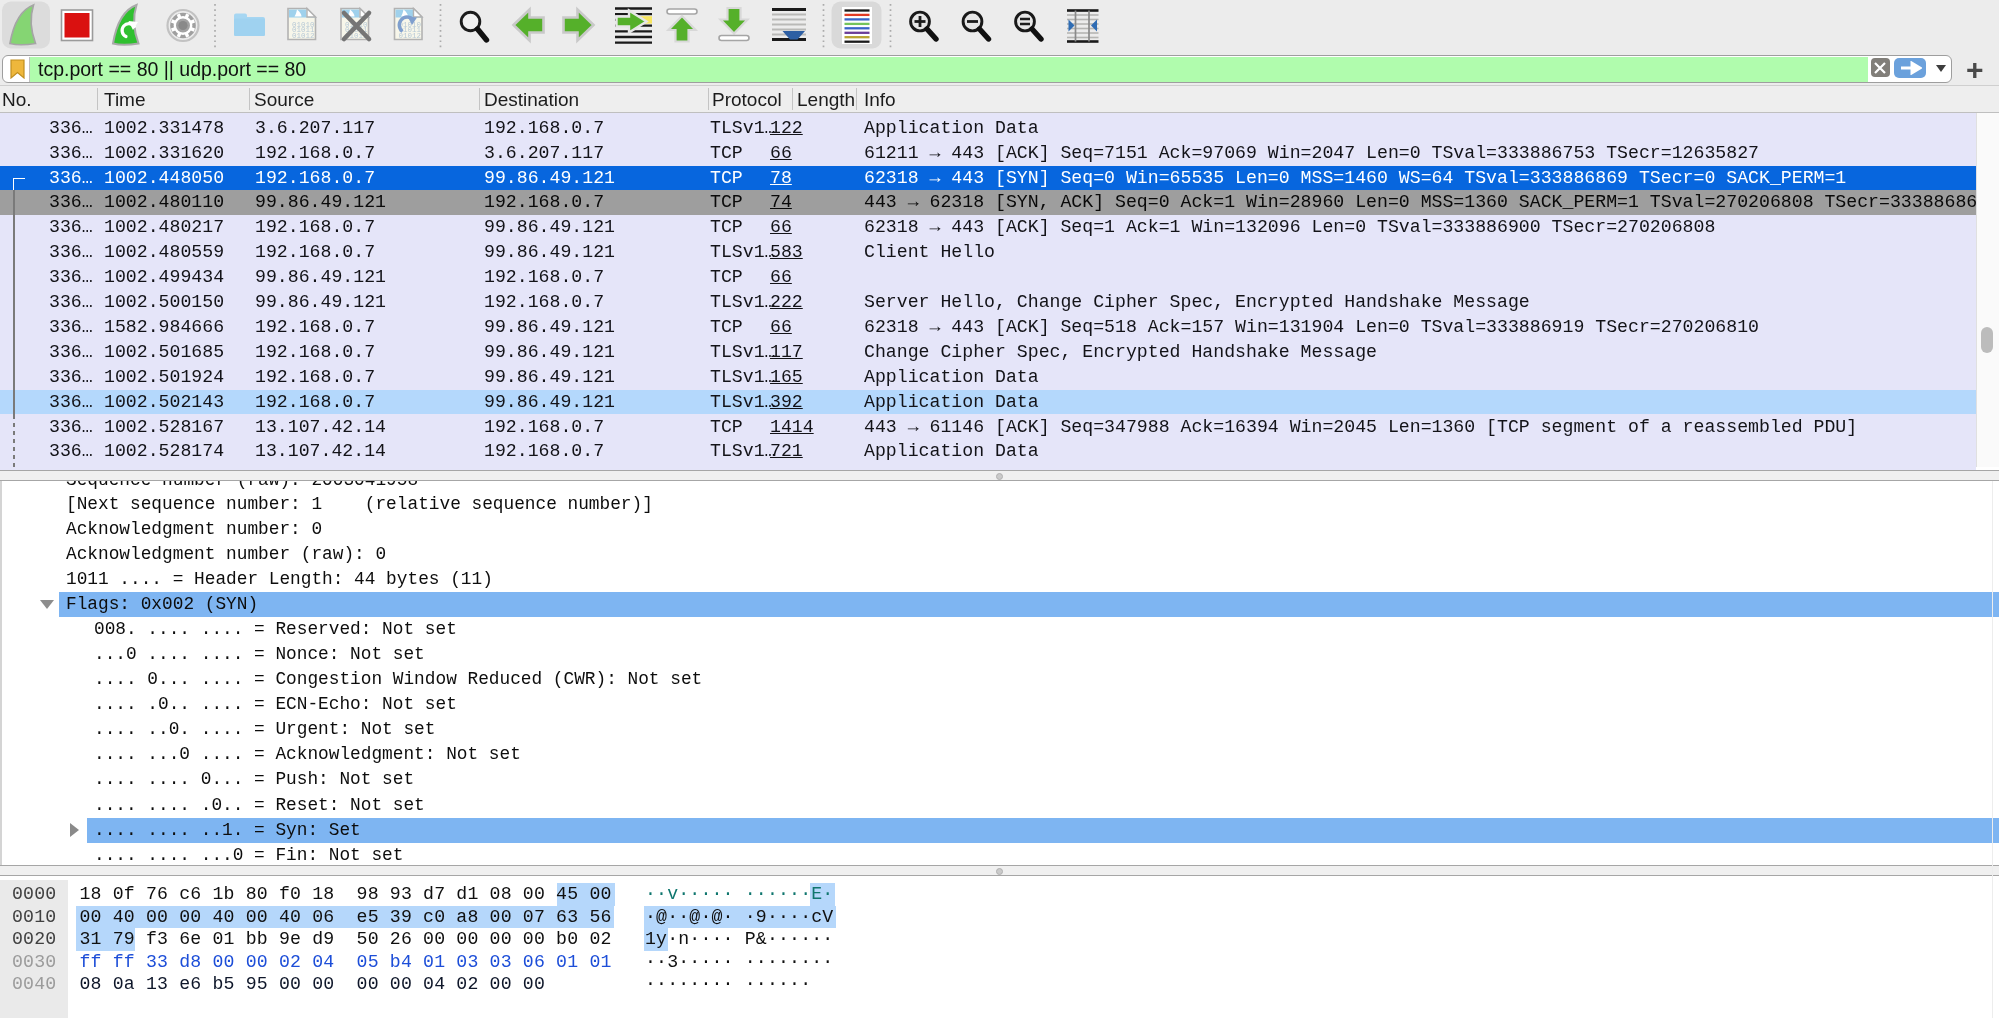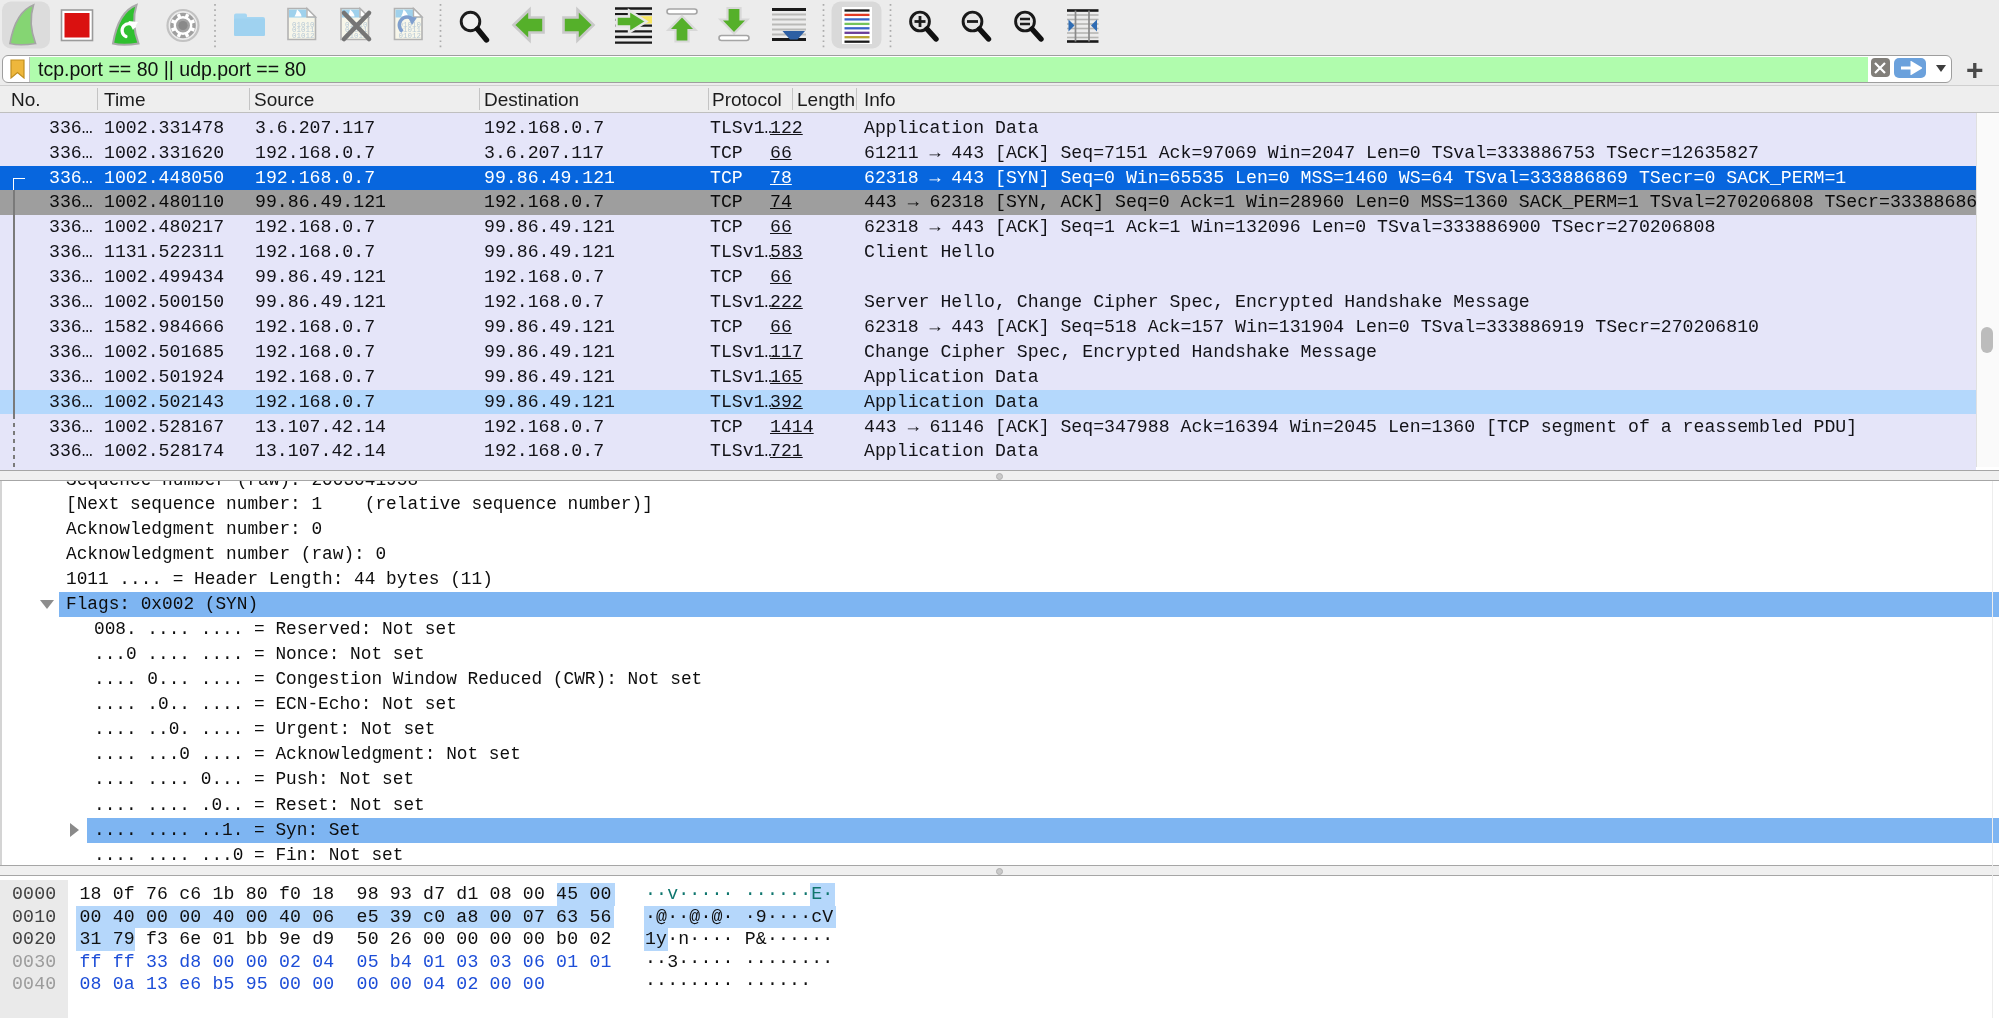--- a/index.html
+++ b/index.html
@@ -162,41 +162,41 @@
     <path d="M2 2 L12 12 M12 2 L2 12" stroke="#fff" stroke-width="2.2"></path>
   </svg>
 <div class="abs" id="fgo"></div>
 <svg class="abs" style="left:1899px;top:61px" width="23" height="14" viewBox="0 0 23 14">
     <path d="M2 7 H13 M13 7 V2.2 L21 7 L13 11.8 V7" fill="#fff" stroke="#fff" stroke-width="3"></path>
   </svg>
 <div class="abs" id="fcaret"></div>
 <div class="abs" id="fplus">+</div>
 <div class="abs" id="hdrline"></div>
 <div class="abs" id="header">
-    <span style="left:11px">No.</span>
+    <span style="left:2px">No.</span>
     <span style="left:104px">Time</span>
     <span style="left:254px">Source</span>
     <span style="left:484px">Destination</span>
     <span style="left:712px">Protocol</span>
     <span style="left:797px;width:57px;overflow:hidden">Length</span>
     <span style="left:864px">Info</span>
     <div class="hsep" style="left:97px"></div>
     <div class="hsep" style="left:248.5px"></div>
     <div class="hsep" style="left:478.5px"></div>
     <div class="hsep" style="left:708px"></div>
     <div class="hsep" style="left:791.5px"></div>
     <div class="hsep" style="left:856px"></div>
   </div>
 <div class="abs" id="list">
     <div class="row" style="top:2.7px;"><span class="c-no">336…</span><span class="c-t">1002.331478</span><span class="c-s">3.6.207.117</span><span class="c-d">192.168.0.7</span><span class="c-p">TLSv1…</span><span class="c-l">122</span><span class="c-i">Application Data</span></div>
     <div class="row" style="top:27.6px;"><span class="c-no">336…</span><span class="c-t">1002.331620</span><span class="c-s">192.168.0.7</span><span class="c-d">3.6.207.117</span><span class="c-p">TCP</span><span class="c-l">66</span><span class="c-i">61211 → 443 [ACK] Seq=7151 Ack=97069 Win=2047 Len=0 TSval=333886753 TSecr=12635827</span></div>
     <div class="row" style="top:52.5px;background:#0766de;color:#ffffff;"><span class="c-no">336…</span><span class="c-t">1002.448050</span><span class="c-s">192.168.0.7</span><span class="c-d">99.86.49.121</span><span class="c-p">TCP</span><span class="c-l">78</span><span class="c-i">62318 → 443 [SYN] Seq=0 Win=65535 Len=0 MSS=1460 WS=64 TSval=333886869 TSecr=0 SACK_PERM=1</span></div>
     <div class="row" style="top:77.4px;background:#9e9e9e;color:#0a0a0a;"><span class="c-no">336…</span><span class="c-t">1002.480110</span><span class="c-s">99.86.49.121</span><span class="c-d">192.168.0.7</span><span class="c-p">TCP</span><span class="c-l">74</span><span class="c-i">443 → 62318 [SYN, ACK] Seq=0 Ack=1 Win=28960 Len=0 MSS=1360 SACK_PERM=1 TSval=270206808 TSecr=333886869</span></div>
     <div class="row" style="top:102.3px;"><span class="c-no">336…</span><span class="c-t">1002.480217</span><span class="c-s">192.168.0.7</span><span class="c-d">99.86.49.121</span><span class="c-p">TCP</span><span class="c-l">66</span><span class="c-i">62318 → 443 [ACK] Seq=1 Ack=1 Win=132096 Len=0 TSval=333886900 TSecr=270206808</span></div>
-    <div class="row" style="top:127.2px;"><span class="c-no">336…</span><span class="c-t">1131.522311</span><span class="c-s">192.168.0.7</span><span class="c-d">99.86.49.121</span><span class="c-p">TLSv1…</span><span class="c-l">583</span><span class="c-i">Client Hello</span></div>
+    <div class="row" style="top:127.2px;"><span class="c-no">336…</span><span class="c-t">1002.480559</span><span class="c-s">192.168.0.7</span><span class="c-d">99.86.49.121</span><span class="c-p">TLSv1…</span><span class="c-l">583</span><span class="c-i">Client Hello</span></div>
     <div class="row" style="top:152.1px;"><span class="c-no">336…</span><span class="c-t">1002.499434</span><span class="c-s">99.86.49.121</span><span class="c-d">192.168.0.7</span><span class="c-p">TCP</span><span class="c-l">66</span></div>
     <div class="row" style="top:177.0px;"><span class="c-no">336…</span><span class="c-t">1002.500150</span><span class="c-s">99.86.49.121</span><span class="c-d">192.168.0.7</span><span class="c-p">TLSv1…</span><span class="c-l">222</span><span class="c-i">Server Hello, Change Cipher Spec, Encrypted Handshake Message</span></div>
     <div class="row" style="top:201.9px;"><span class="c-no">336…</span><span class="c-t">1582.984666</span><span class="c-s">192.168.0.7</span><span class="c-d">99.86.49.121</span><span class="c-p">TCP</span><span class="c-l">66</span><span class="c-i">62318 → 443 [ACK] Seq=518 Ack=157 Win=131904 Len=0 TSval=333886919 TSecr=270206810</span></div>
     <div class="row" style="top:226.8px;"><span class="c-no">336…</span><span class="c-t">1002.501685</span><span class="c-s">192.168.0.7</span><span class="c-d">99.86.49.121</span><span class="c-p">TLSv1…</span><span class="c-l">117</span><span class="c-i">Change Cipher Spec, Encrypted Handshake Message</span></div>
     <div class="row" style="top:251.7px;"><span class="c-no">336…</span><span class="c-t">1002.501924</span><span class="c-s">192.168.0.7</span><span class="c-d">99.86.49.121</span><span class="c-p">TLSv1…</span><span class="c-l">165</span><span class="c-i">Application Data</span></div>
     <div class="row" style="top:276.6px;background:#b4d8fc;"><span class="c-no">336…</span><span class="c-t">1002.502143</span><span class="c-s">192.168.0.7</span><span class="c-d">99.86.49.121</span><span class="c-p">TLSv1…</span><span class="c-l">392</span><span class="c-i">Application Data</span></div>
     <div class="row" style="top:301.5px;"><span class="c-no">336…</span><span class="c-t">1002.528167</span><span class="c-s">13.107.42.14</span><span class="c-d">192.168.0.7</span><span class="c-p">TCP</span><span class="c-l">1414</span><span class="c-i">443 → 61146 [ACK] Seq=347988 Ack=16394 Win=2045 Len=1360 [TCP segment of a reassembled PDU]</span></div>
     <div class="row" style="top:326.4px;"><span class="c-no">336…</span><span class="c-t">1002.528174</span><span class="c-s">13.107.42.14</span><span class="c-d">192.168.0.7</span><span class="c-p">TLSv1…</span><span class="c-l">721</span><span class="c-i">Application Data</span></div>
     <div style="position:absolute;left:13px;top:64.7px;width:11px;height:11px;border-left:1.5px solid #fff;border-top:1.5px solid #fff"></div>
     <div style="position:absolute;left:13px;top:77.3px;width:1.5px;height:224.7px;background:#7a7a7a"></div>
@@ -244,15 +244,15 @@
     <div class="hx" style="left:12px;top:25.6px;color:#404040">0010</div>
     <div class="hx" style="left:79.5px;top:25.6px;color:#101010">00 40 00 00 40 00 40 06  e5 39 c0 a8 00 07 63 56</div>
     <div class="hx" style="left:645px;top:25.6px;color:#101010">·@··@·@· ·9····cV</div>
     <div class="hx" style="left:12px;top:48.1px;color:#404040">0020</div>
     <div class="hx" style="left:79.5px;top:48.1px;color:#101010">31 79 f3 6e 01 bb 9e d9  50 26 00 00 00 00 b0 02</div>
     <div class="hx" style="left:645px;top:48.1px;color:#101010">1y·n···· P&amp;······</div>
     <div class="hx" style="left:12px;top:70.6px;color:#9b9b9b">0030</div>
     <div class="hx" style="left:79.5px;top:70.6px;color:#1d4ed8">ff ff 33 d8 00 00 02 04  05 b4 01 03 03 06 01 01</div>
     <div class="hx" style="left:645px;top:70.6px;color:#101010">··3····· ········</div>
     <div class="hx" style="left:12px;top:93.1px;color:#9b9b9b">0040</div>
-    <div class="hx" style="left:79.5px;top:93.1px;color:#1d4ed8">08 0a 13 e6 b5 95 00 00  00 00 04 02 00 00</div>
+    <div class="hx" style="left:79.5px;top:93.1px;color:#0f172a">08 0a 13 e6 b5 95 00 00  00 00 04 02 00 00</div>
     <div class="hx" style="left:645px;top:93.1px;color:#101010">········ ······</div>
   </div>
 <div class="abs" style="left:1992px;top:481px;width:1px;height:537px;background:#ededed"></div>
 </body></html>

